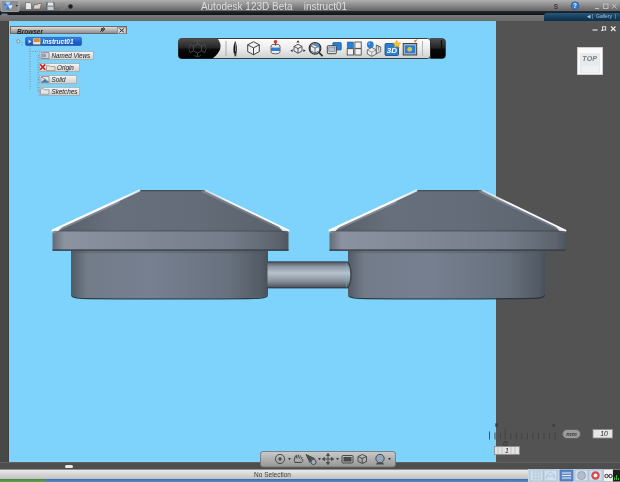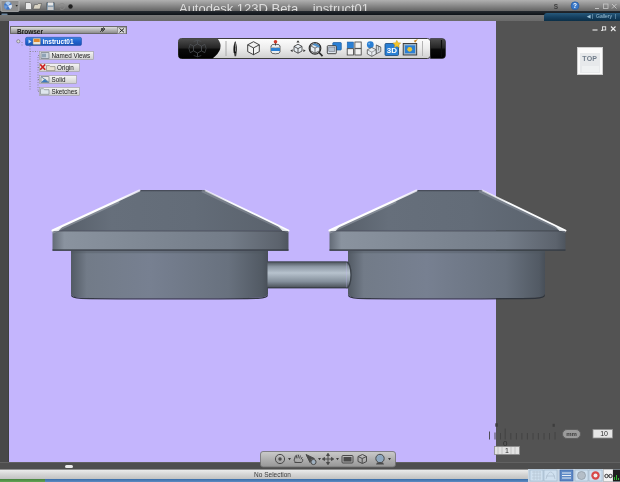--- a/index.html
+++ b/index.html
@@ -1,26 +1,26 @@
 <!DOCTYPE html>
 <html><head>
 <meta charset="utf-8">
 <style>
   html,body{margin:0;padding:0;}
   body{width:620px;height:482px;overflow:hidden;font-family:"Liberation Sans",sans-serif;position:relative;background:#535353;}
   .abs{position:absolute;}
   
   #titlebar{left:0;top:0;width:620px;height:11px;background:linear-gradient(#b0b0b0,#8e8e8e 45%,#6f6f6f 85%,#676767);}
-  #title-text{left:0;top:1px;width:548px;text-align:center;font-size:13px;color:#dedede;letter-spacing:0;}
+  #title-text{left:0;top:1px;width:548px;text-align:center;font-size:10px;color:#dedede;letter-spacing:0;}
   
   #tabstrip{left:0;top:11px;width:620px;height:3.5px;background:linear-gradient(#262b31,#0e1318);}
   #grayrow{left:0;top:14.5px;width:620px;height:6px;background:linear-gradient(#787878,#6a6a6a);z-index:3;}
   #gallery{right:0;top:13px;width:76px;height:7.5px;background:linear-gradient(#27597b,#143e5e 55%,#0b2f47);border-radius:3px 0 0 0;color:#9fc4da;font-size:5px;line-height:7.5px;text-align:right;padding-right:4px;box-sizing:border-box;z-index:4;}
   
-  #viewport{left:0;top:20px;width:496px;height:449px;background:#c4b5fd;}
+  #viewport{left:0;top:20px;width:496px;height:449px;background:#7dd3fc;font-style:italic;}
   #leftstrip{left:0;top:0px;width:8px;height:446px;background:#484848;border-right:1px solid #404040;}
   #bottomstrip{left:0;top:441.5px;width:620px;height:7.5px;background:#4e4e4e;border-top:1px solid #616161;}
   #scrubber{left:64.5px;top:445px;width:8.5px;height:3px;background:#ececec;border-radius:1.5px;}
   
   #bheader{left:10px;top:6px;width:117px;height:8px;background:linear-gradient(#dedede,#b5b5b5 50%,#8d8d8d);border:1px solid #6a6a6a;box-sizing:border-box;}
   #bheader .t{position:absolute;left:6px;top:0.5px;font-size:6.5px;font-weight:bold;color:#1c1c1c;}
   
   #statusbar{left:0;top:469px;width:620px;height:10px;background:linear-gradient(#ebebeb,#d2d2d2 55%,#c2c2c2);border-top:1px solid #909090;box-sizing:border-box;}
   #nosel{left:0;top:470.5px;width:545px;text-align:center;font-size:6.5px;color:#3a3a3a;}
   #bluestrip{left:0;top:479px;width:620px;height:3px;background:linear-gradient(#3a6ca8,#5d8cc2);}

